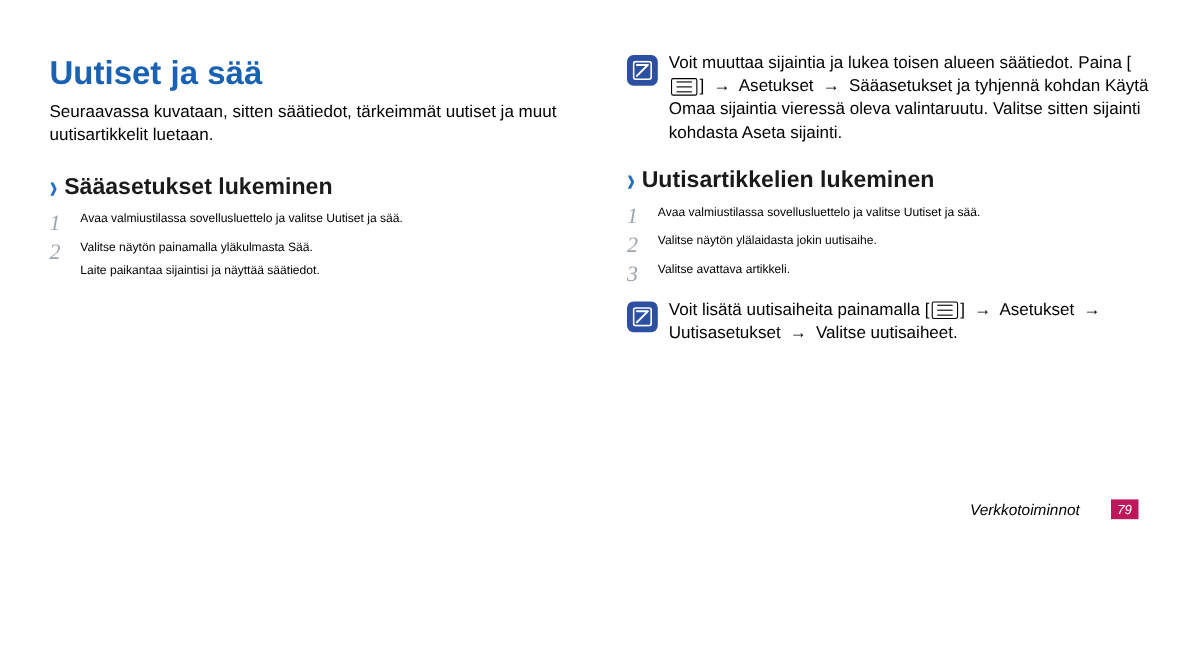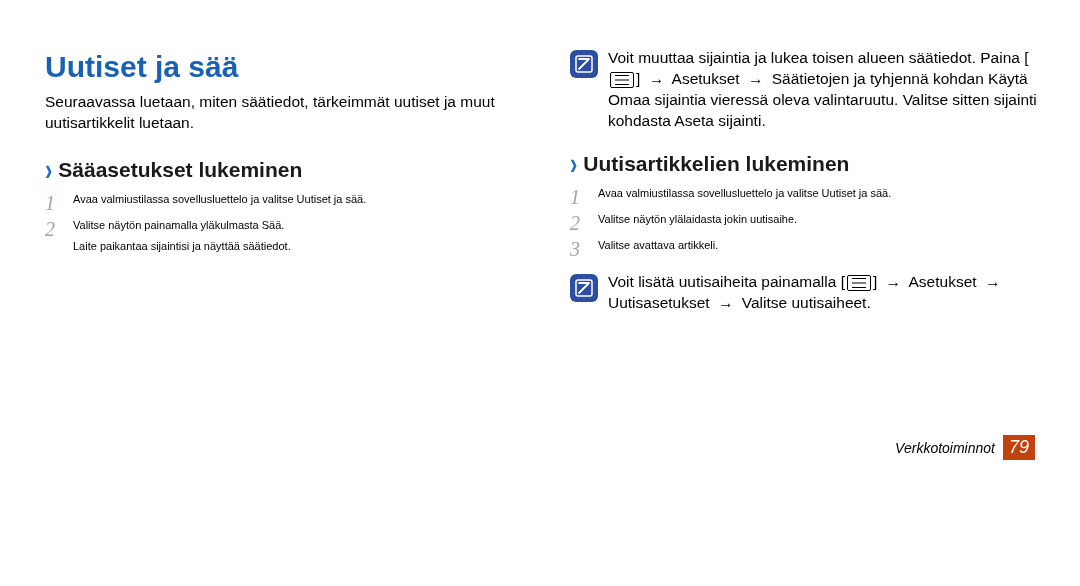--- a/index.html
+++ b/index.html
@@ -120,45 +120,46 @@
     transform: translate(-50%, -50%);
     width: 14px;
     border-top: 1.5px solid #000;
   }
   .arrow {
     margin: 0 4px;
   }
   b, .bold { font-weight: normal; }
   .footer {
     position: absolute;
-    bottom: 18px;
+    bottom: 6px;
     right: 45px;
     font-size: 14px;
     color: #000;
     display: flex;
     align-items: center;
     gap: 8px;
   }
   .footer .section-name { font-style: italic; }
   .footer .page-badge {
-    background: #c2410c;
+    background: #be185d;
     color: #fff;
     font-style: italic;
     padding: 2px 6px;
-    font-size: 18px;
+    font-size: 12px;
+    margin-left: 20px;
   }
 </style>
 </head>
 <body>
 
 <div class="page">
 
   <div class="col">
     <div class="main-title">Uutiset ja sää</div>
-    <div class="intro">Seuraavassa luetaan, miten säätiedot, tärkeimmät uutiset ja muut uutisartikkelit luetaan.</div>
+    <div class="intro">Seuraavassa kuvataan, sitten säätiedot, tärkeimmät uutiset ja muut uutisartikkelit luetaan.</div>
 
     <div class="sub-heading">
       <span class="chevron">›</span>
       <span>Sääasetukset lukeminen</span>
     </div>
 
     <div class="step">
       <div class="step-num">1</div>
       <div class="step-body">
         <span>Avaa valmiustilassa sovellusluettelo ja valitse </span><b>Uutiset ja sää</b><span>.</span>
@@ -177,21 +178,21 @@
   <div class="col">
 
     <div class="note">
       <div class="note-icon">
         <svg width="18" height="18" viewBox="0 0 18 18">
           <rect x="1" y="1" width="16" height="16" rx="2" fill="none" stroke="#fff" stroke-width="1.5"></rect>
           <path d="M4 4 L14 4 M4 14 L8 10 L14 4" stroke="#fff" stroke-width="1.8" fill="none" stroke-linecap="round"></path>
         </svg>
       </div>
       <div class="note-body">
-        <span>Voit muuttaa sijaintia ja lukea toisen alueen säätiedot. Paina [</span><span class="menu-icon"></span><span>] </span><span class="arrow">→</span><b> Asetukset </b><span class="arrow">→</span><b> Säätietojen</b><span> ja tyhjennä kohdan </span><b>Käytä Omaa sijaintia</b><span> vieressä oleva valintaruutu. Valitse sitten sijainti kohdasta </span><b>Aseta sijainti</b><span>.</span>
+        <span>Voit muuttaa sijaintia ja lukea toisen alueen säätiedot. Paina [</span><span class="menu-icon"></span><span>] </span><span class="arrow">→</span><b> Asetukset </b><span class="arrow">→</span><b> Sääasetukset</b><span> ja tyhjennä kohdan </span><b>Käytä Omaa sijaintia</b><span> vieressä oleva valintaruutu. Valitse sitten sijainti kohdasta </span><b>Aseta sijainti</b><span>.</span>
       </div>
     </div>
 
     <div class="sub-heading">
       <span class="chevron">›</span>
       <span>Uutisartikkelien lukeminen</span>
     </div>
 
     <div class="step">
       <div class="step-num">1</div>

